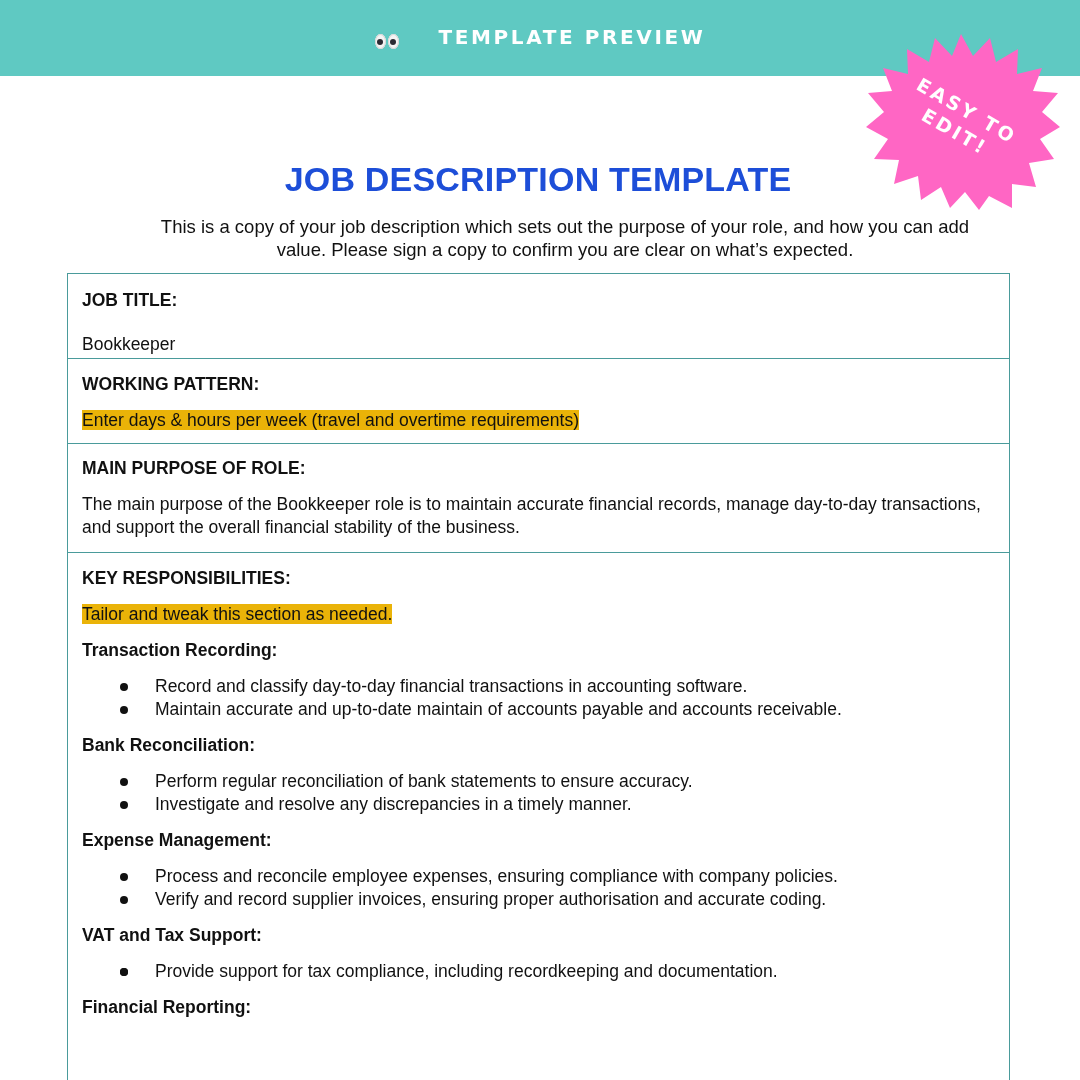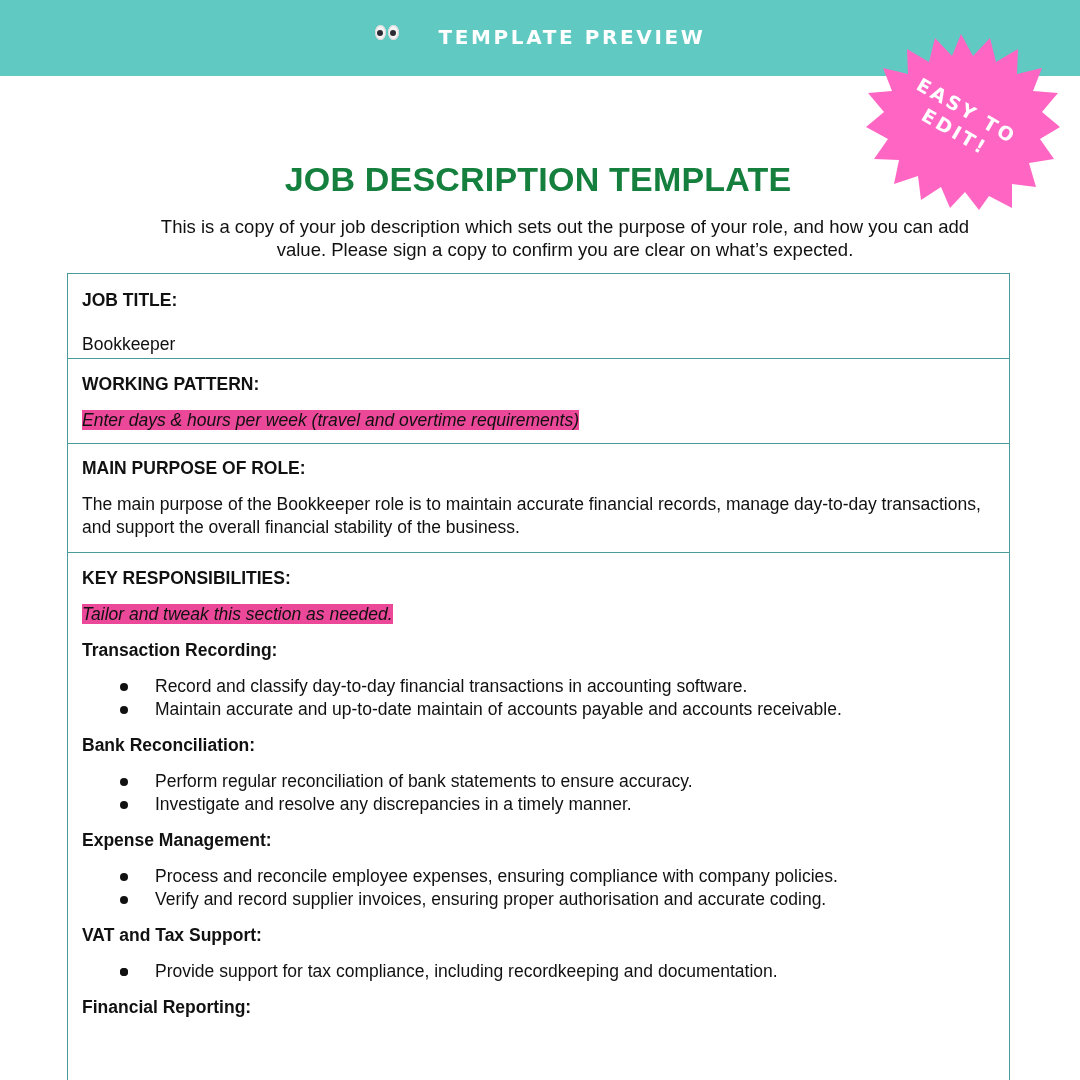--- a/index.html
+++ b/index.html
@@ -4,21 +4,21 @@
   <style>
     * { margin: 0; padding: 0; box-sizing: border-box; }
     html, body { width: 1080px; height: 1080px; overflow: hidden; background: #ffffff; }
     body { position: relative; font-family: "Liberation Sans", sans-serif; color: #111111; }
 
     .banner {
       position: absolute; left: 0; top: 0; width: 1080px; height: 76px;
       background: #5fc9c2;
       display: flex; align-items: center; justify-content: center;
     }
-    .banner-inner { display: flex; align-items: flex-start; margin-top: -2px; gap: 32px; }
+    .banner-inner { display: flex; align-items: flex-end; margin-top: -2px; gap: 32px; }
     .eyes { display: flex; gap: 2px; margin-right: 8px; }
     .eye {
       width: 11px; height: 15px; border-radius: 50%;
       background: #f4f4f4; position: relative;
       box-shadow: inset 0 0 0 1px #d8d8d8;
     }
     .eye::after {
       content: ""; position: absolute; width: 6px; height: 6px; border-radius: 50%;
       background: #2b2b33; left: 2px; top: 5px;
     }
@@ -34,35 +34,35 @@
     .star-text {
       position: absolute; left: 0; top: 0; width: 198px; height: 178px;
       display: flex; flex-direction: column; align-items: center; justify-content: center;
       transform: rotate(30deg);
       font-family: "DejaVu Sans", sans-serif; font-weight: bold; color: #ffffff;
       font-size: 19px; letter-spacing: 3px; line-height: 24px;
     }
 
     .doc-title {
       position: absolute; left: 0; top: 160px; width: 1076px; text-align: center;
-      font-size: 34px; font-weight: bold; letter-spacing: 0.2px; color: #15803d;
+      font-size: 34px; font-weight: bold; letter-spacing: 0.2px; color: #1d4ed8;
     }
     .intro {
       position: absolute; left: 140px; top: 215px; width: 850px; text-align: center;
       font-size: 18.5px; line-height: 23px; color: #111;
     }
 
     .jd-table {
       position: absolute; left: 67px; top: 273px; width: 943px; height: 830px;
       border: 1.5px solid #4a9b9b; border-bottom: none;
     }
     .row { border-bottom: 1.5px solid #4a9b9b; padding: 0 14px; position: relative; }
     .row-label { font-size: 17.5px; font-weight: bold; line-height: 22px; }
     .row-value { font-size: 17.5px; line-height: 23px; }
-    .hl { background: #ec4899; font-style: italic; }
+    .hl { background: #eab308; }
 
     .r1 { height: 85px; padding-top: 15px; }
     .r1 .row-value { margin-top: 22px; }
     .r2 { height: 85px; padding-top: 14px; }
     .r2 .row-value { margin-top: 14px; }
     .r3 { height: 109px; padding-top: 13px; }
     .r3 .row-value { margin-top: 14px; }
     .r4 { border-bottom: none; padding-top: 14px; }
     .r4 .row-value { margin-top: 14px; }
 

